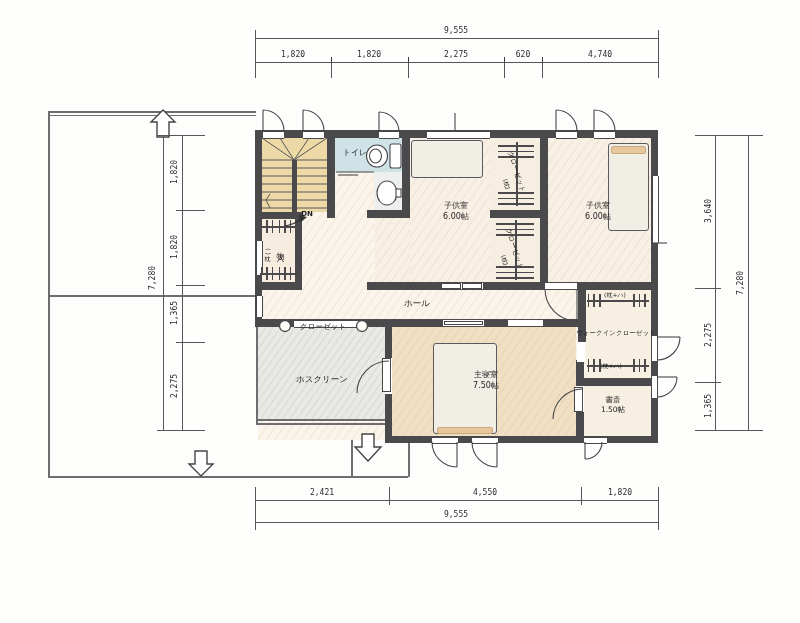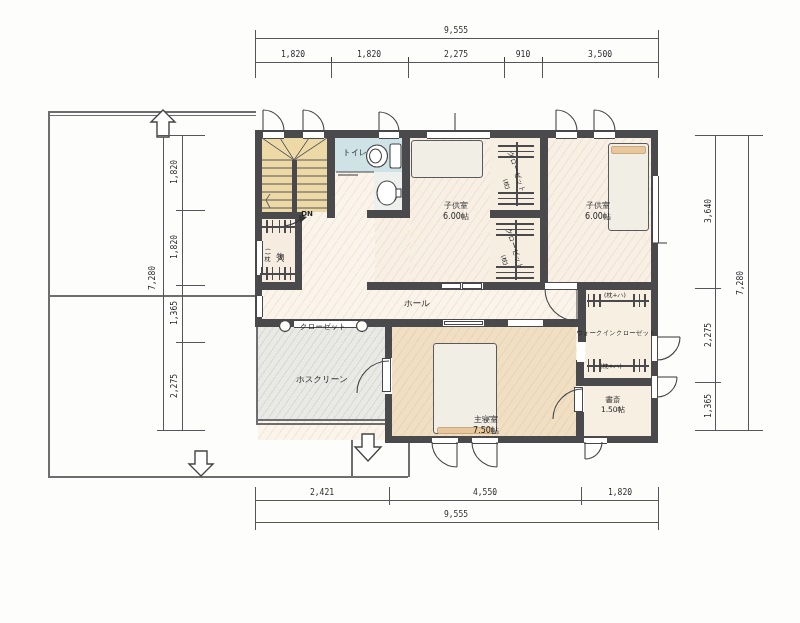--- a/index.html
+++ b/index.html
@@ -234,21 +234,21 @@
     <span style="display:block">子供室</span>
     <span style="display:block">6.00帖</span>
   </div>
   <div class="lbl rot72" style="left:516px;top:172px;font-size:7px;">クローゼット</div>
   <div class="lbl rot72" style="left:507px;top:184px;font-size:6px;">(枕)</div>
   <div class="lbl rot72" style="left:514px;top:249px;font-size:7px;">クローゼット</div>
   <div class="lbl rot72" style="left:505px;top:260px;font-size:6px;">(枕)</div>
   <div class="lbl" style="left:417px;top:303px;font-size:8.5px;">ホール</div>
   <div class="lbl" style="left:323px;top:326px;font-size:7.5px;">クローゼット</div>
   <div class="lbl" style="left:322px;top:379px;font-size:8.5px;">ホスクリーン</div>
-  <div class="lbl" style="left:486px;top:380px;margin-top:45px;">
+  <div class="lbl" style="left:486px;top:380px;">
     <span style="display:block">主寝室</span>
     <span style="display:block">7.50帖</span>
   </div>
   <div class="lbl" style="left:616px;top:333px;font-size:6.5px;">ウォークインクローゼット</div>
   <div class="lbl" style="left:615px;top:294px;font-size:6px;">(枕+ハ)</div>
   <div class="lbl" style="left:611px;top:365px;font-size:6px;">(枕+ハ)</div>
   <div class="lbl" style="left:613px;top:405px;font-size:7.5px;line-height:10px;">
     <span style="display:block">書斎</span>
     <span style="display:block">1.50帖</span>
   </div>
@@ -266,22 +266,22 @@
   <div class="dim" style="left:255px;top:30px;width:1px;height:48px;"></div>
   <div class="dim" style="left:331px;top:62px;width:1px;height:16px;"></div>
   <div class="dim" style="left:408px;top:62px;width:1px;height:16px;"></div>
   <div class="dim" style="left:504px;top:62px;width:1px;height:16px;"></div>
   <div class="dim" style="left:542px;top:62px;width:1px;height:16px;"></div>
   <div class="dim" style="left:658px;top:30px;width:1px;height:48px;"></div>
   <div class="dlbl" style="left:456px;top:30px;">9,555</div>
   <div class="dlbl" style="left:293px;top:54px;">1,820</div>
   <div class="dlbl" style="left:369px;top:54px;">1,820</div>
   <div class="dlbl" style="left:456px;top:54px;">2,275</div>
-  <div class="dlbl" style="left:523px;top:54px;">910</div>
-  <div class="dlbl" style="left:600px;top:54px;">3,500</div>
+  <div class="dlbl" style="left:523px;top:54px;">620</div>
+  <div class="dlbl" style="left:600px;top:54px;">4,740</div>
 
   <div class="dim" style="left:255px;top:500px;width:403px;height:1px;"></div>
   <div class="dim" style="left:255px;top:522px;width:403px;height:1px;"></div>
   <div class="tkv" style="left:255px;top:495px;"></div>
     <div class="tkv" style="left:389px;top:495px;"></div>
   <div class="tkv" style="left:581px;top:495px;"></div>
     <div class="tkv" style="left:658px;top:495px;"></div>
   <div class="tkv" style="left:255px;top:517px;"></div>
     <div class="tkv" style="left:658px;top:517px;"></div>
   <div class="dim" style="left:255px;top:487px;width:1px;height:43px;"></div>

